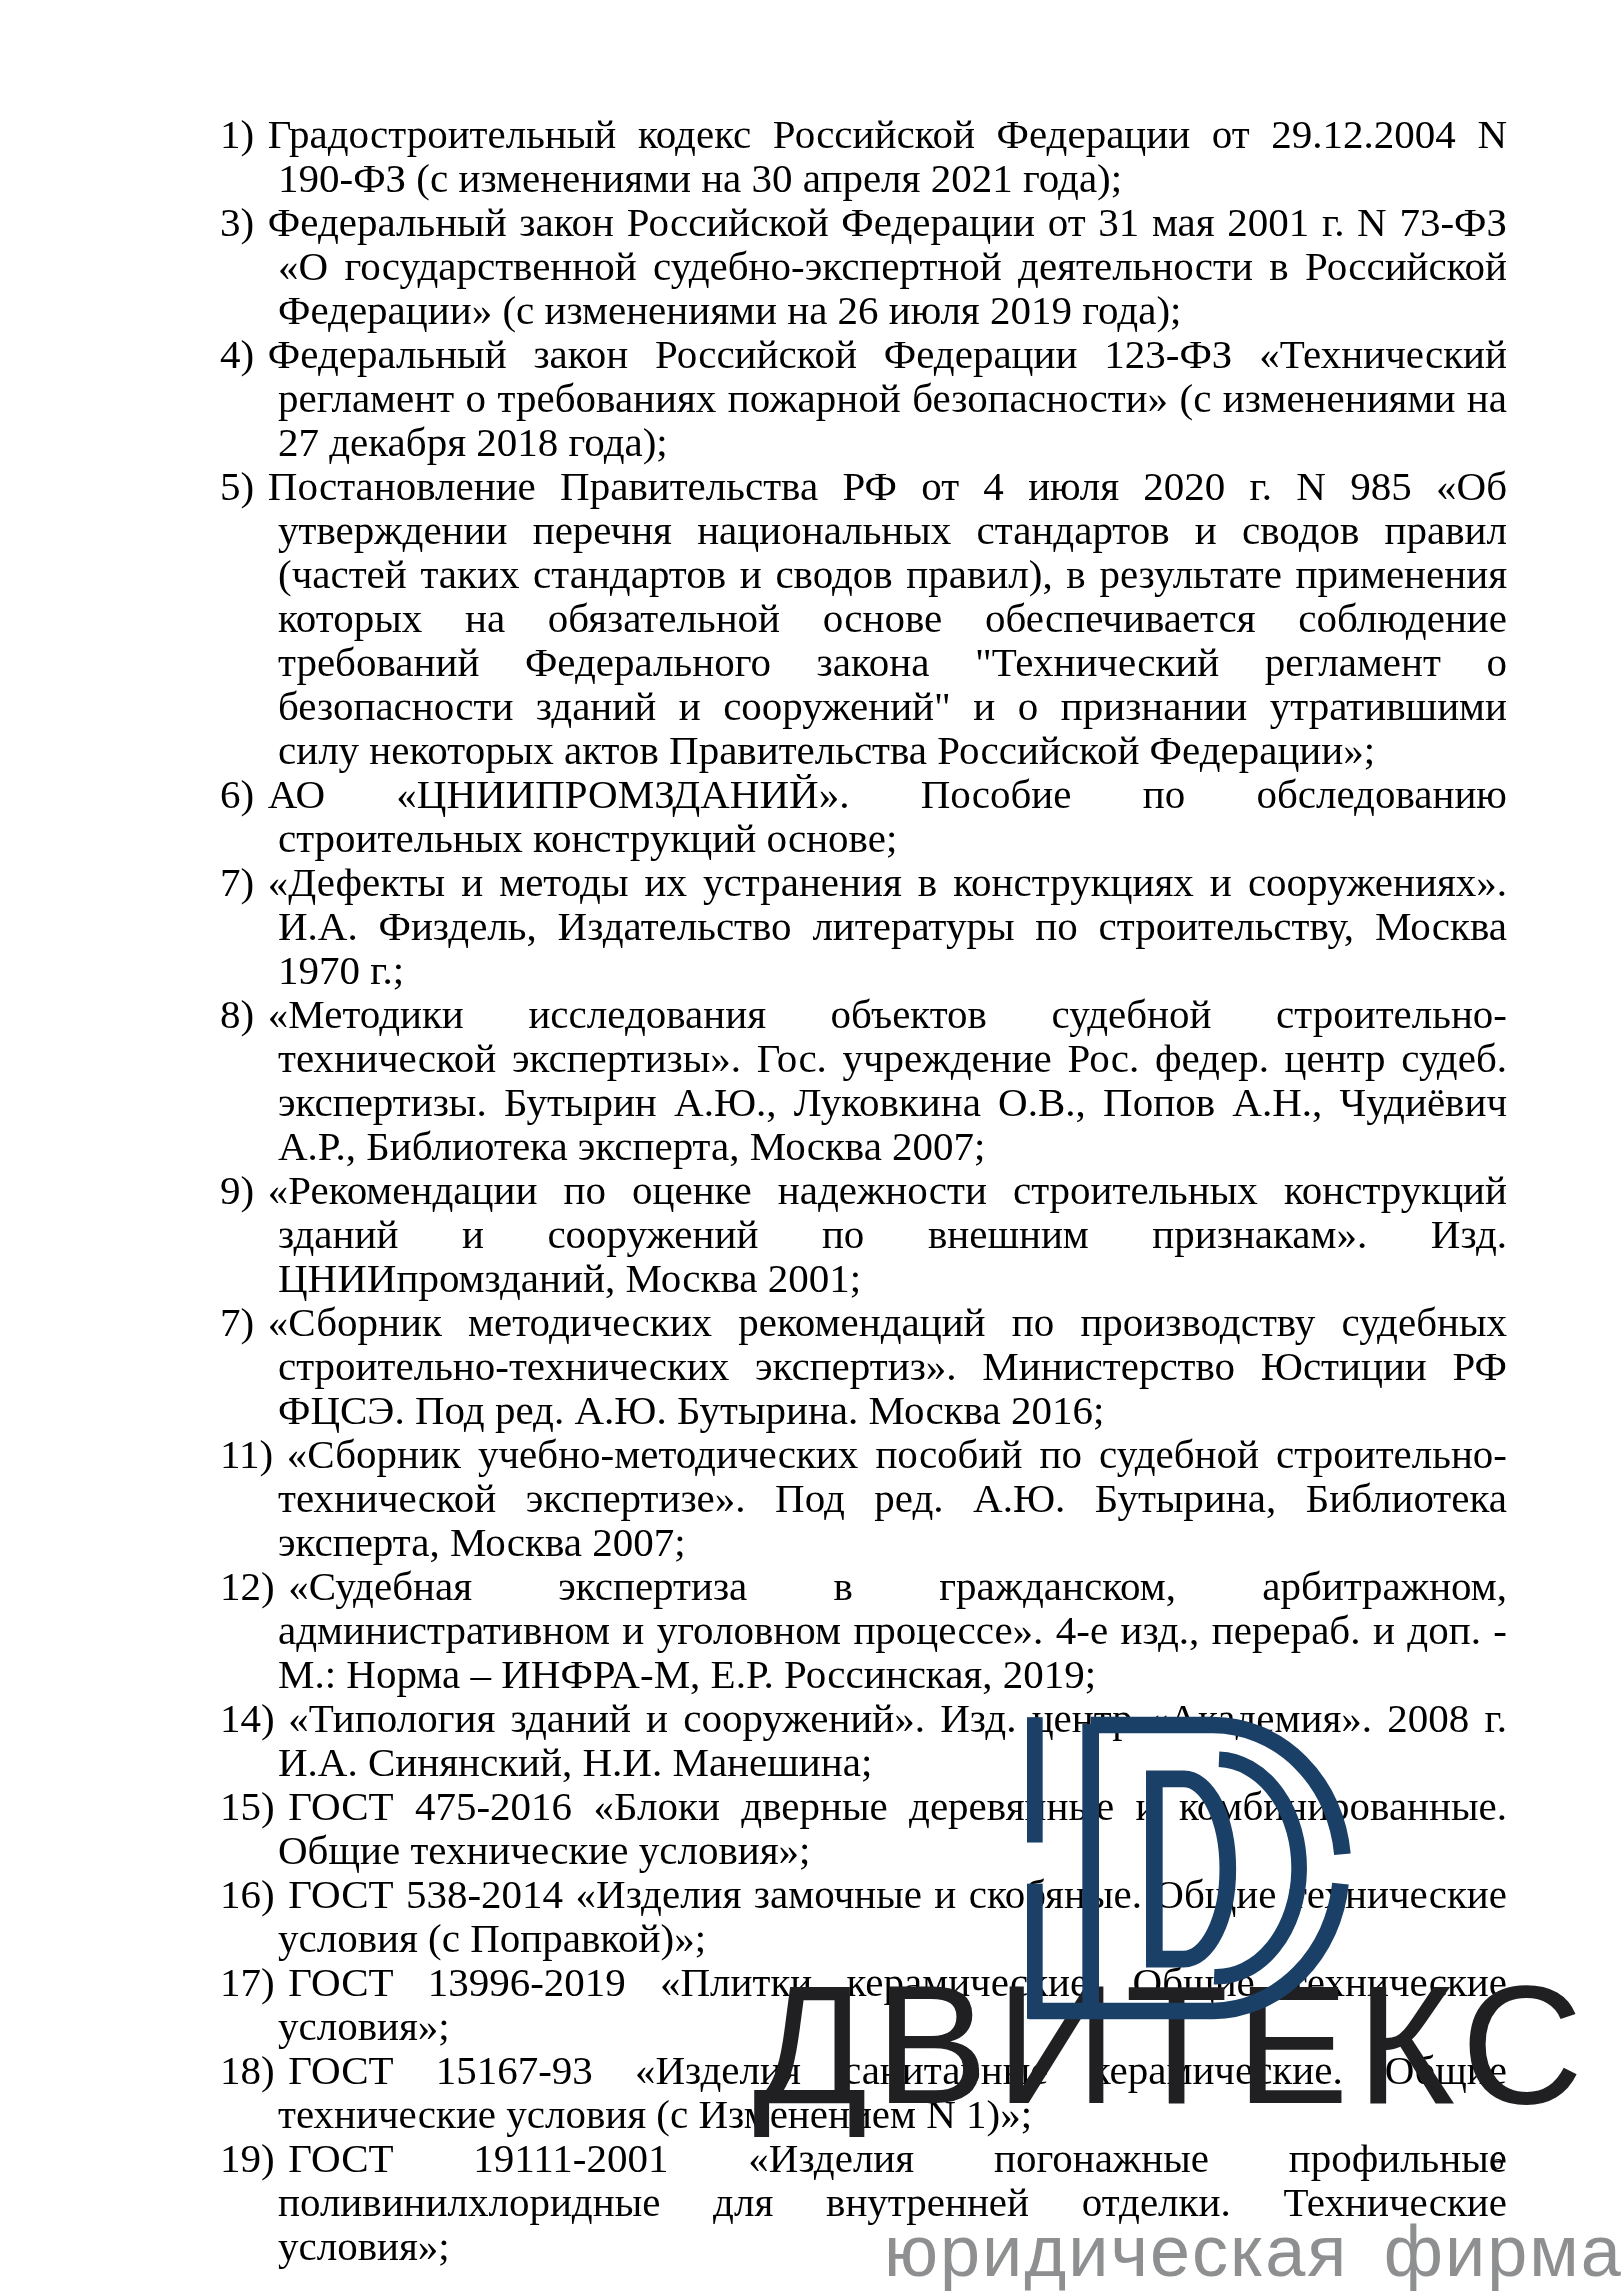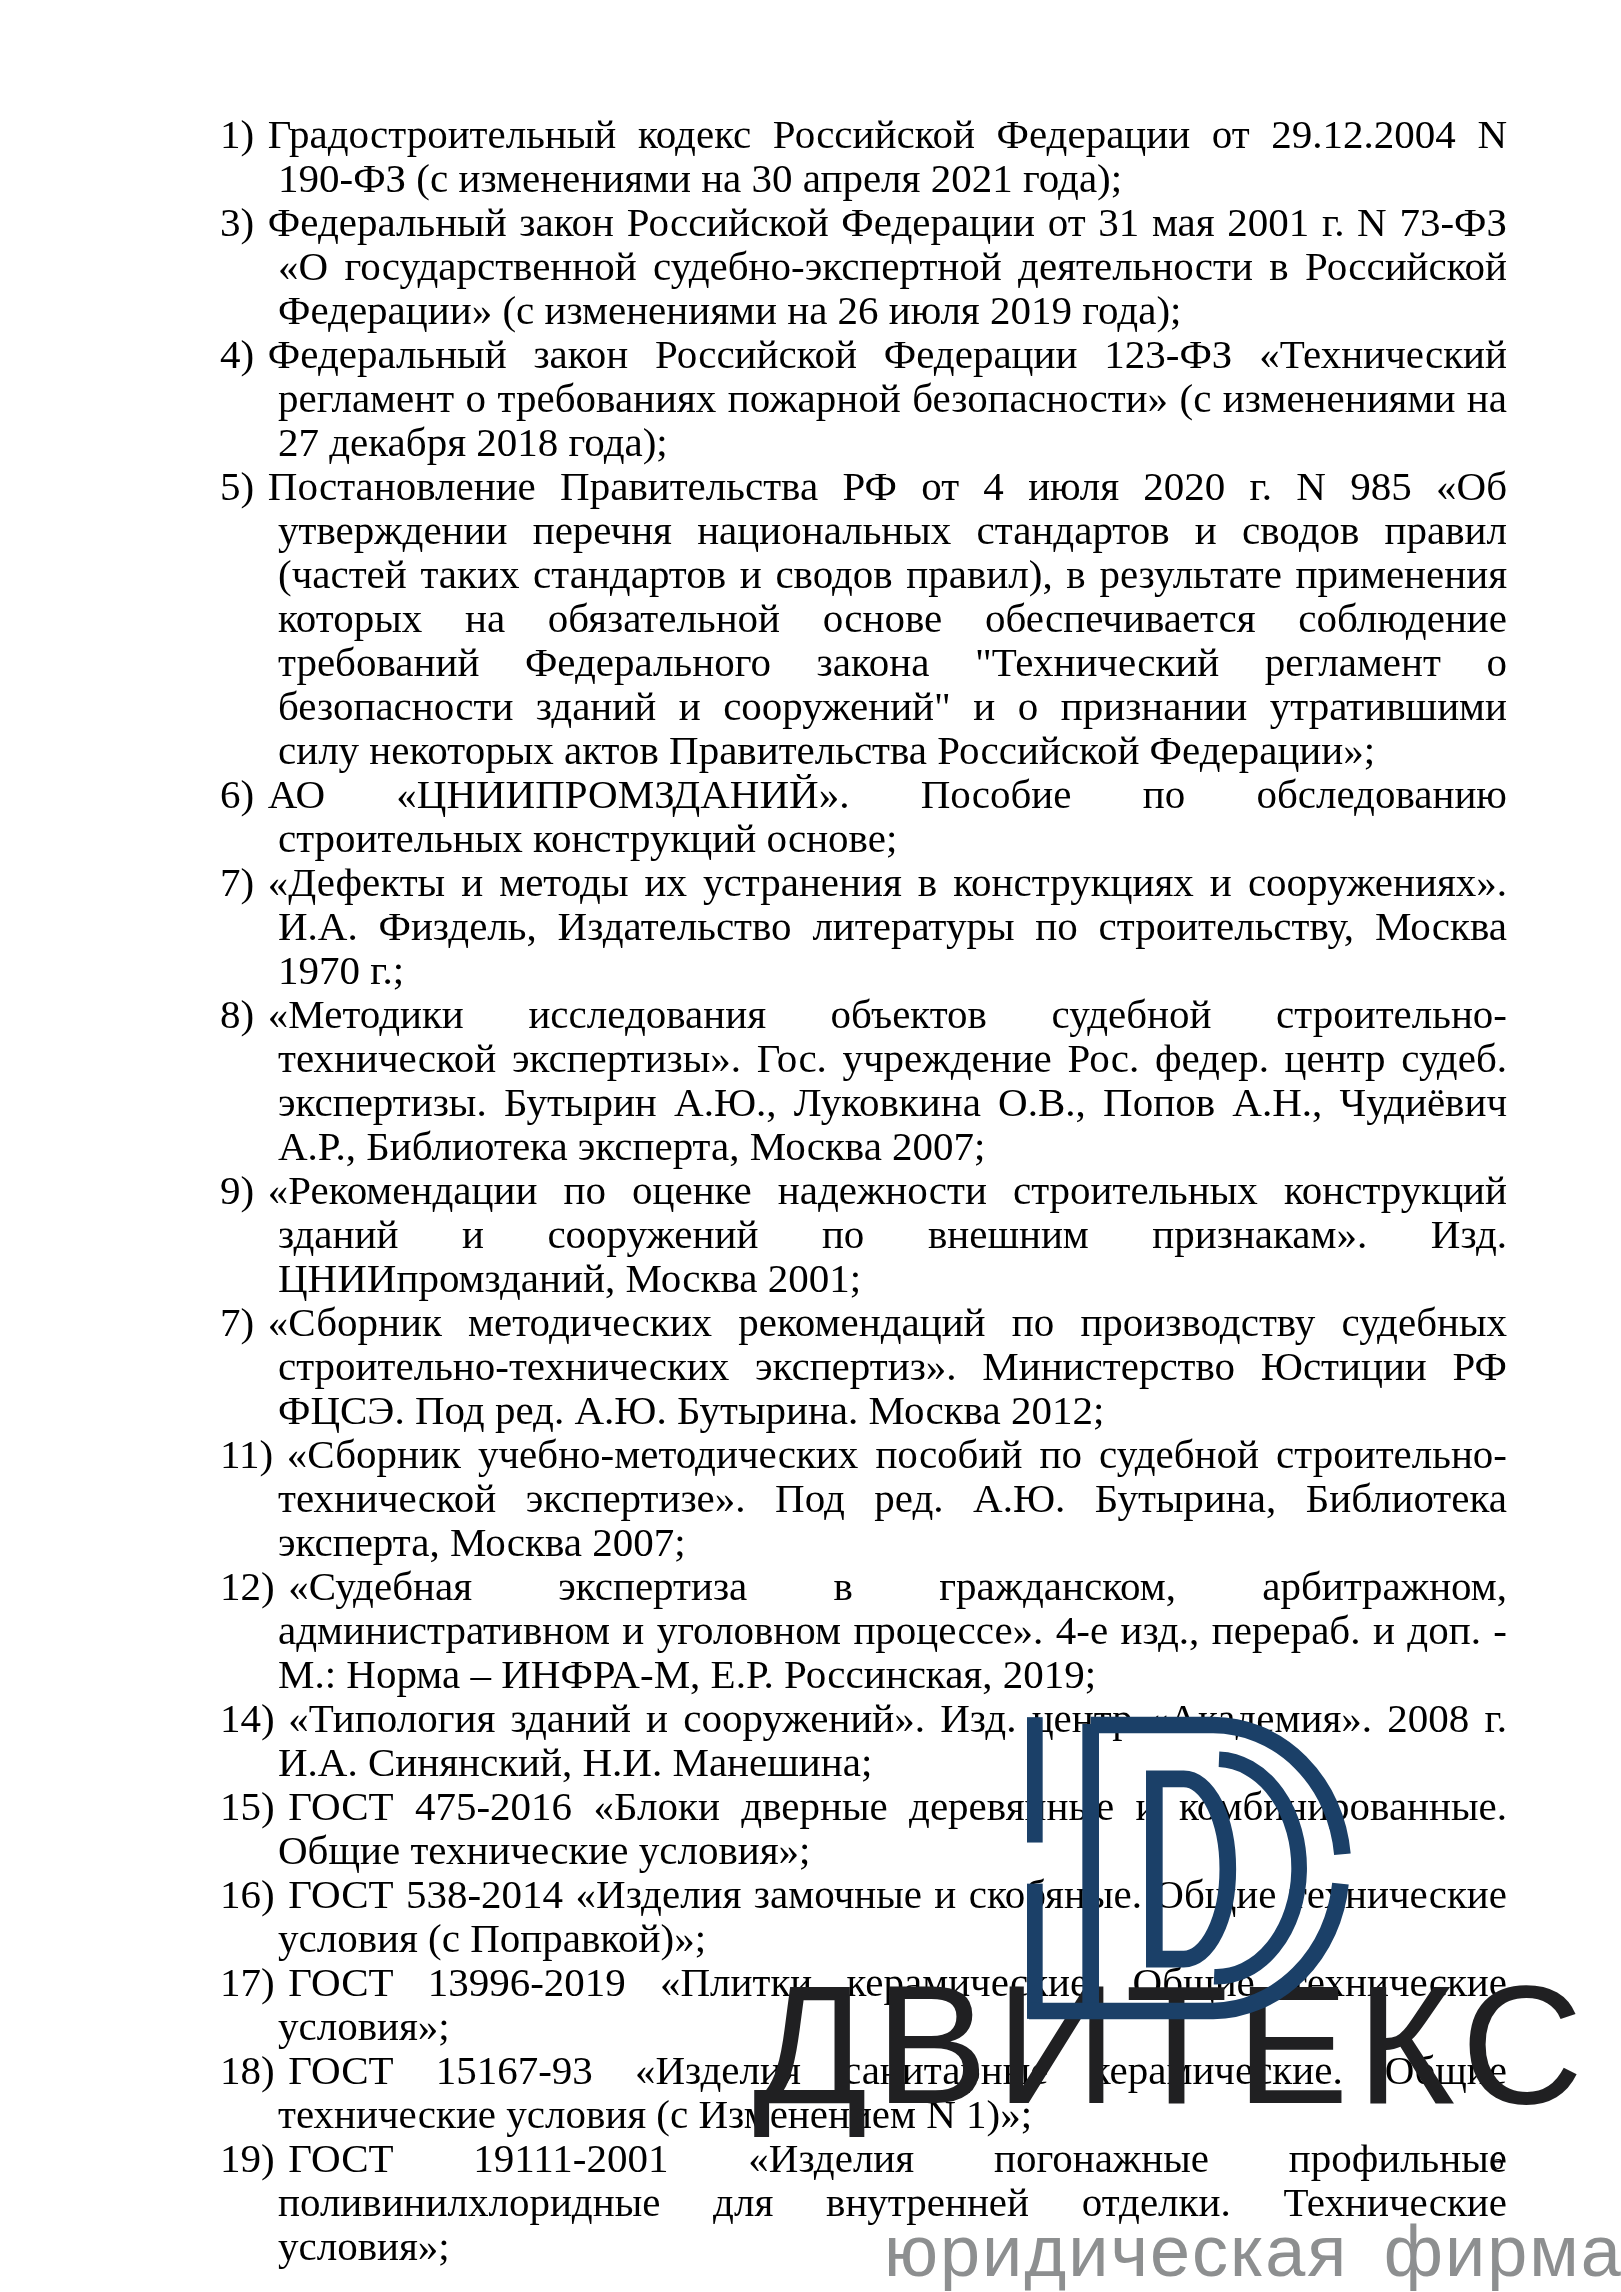--- a/index.html
+++ b/index.html
@@ -90,21 +90,21 @@
   <div class="item"><span class="num">5)</span><span class="txt">Постановление Правительства РФ от 4 июля 2020 г. N 985 «Об утверждении перечня национальных стандартов и сводов правил (частей таких стандартов и сводов правил), в результате применения которых на обязательной основе обеспечивается соблюдение требований Федерального закона "Технический регламент о безопасности зданий и сооружений" и о признании утратившими силу некоторых актов Правительства Российской Федерации»;</span></div>
 
   <div class="item"><span class="num">6)</span><span class="txt">АО «ЦНИИПРОМЗДАНИЙ». Пособие по обследованию строительных конструкций основе;</span></div>
 
   <div class="item"><span class="num">7)</span><span class="txt">«Дефекты и методы их устранения в конструкциях и сооружениях». И.А. Физдель, Издательство литературы по строительству, Москва 1970 г.;</span></div>
 
   <div class="item"><span class="num">8)</span><span class="txt">«Методики исследования объектов судебной строительно-технической экспертизы». Гос. учреждение Рос. федер. центр судеб. экспертизы. Бутырин А.Ю., Луковкина О.В., Попов А.Н., Чудиёвич А.Р., Библиотека эксперта, Москва 2007;</span></div>
 
   <div class="item"><span class="num">9)</span><span class="txt">«Рекомендации по оценке надежности строительных конструкций зданий и сооружений по внешним признакам». Изд. ЦНИИпромзданий, Москва 2001;</span></div>
 
-  <div class="item"><span class="num">7)</span><span class="txt">«Сборник методических рекомендаций по производству судебных строительно-технических экспертиз». Министерство Юстиции РФ ФЦСЭ. Под ред. А.Ю. Бутырина. Москва 2012;</span></div>
+  <div class="item"><span class="num">7)</span><span class="txt">«Сборник методических рекомендаций по производству судебных строительно-технических экспертиз». Министерство Юстиции РФ ФЦСЭ. Под ред. А.Ю. Бутырина. Москва 2016;</span></div>
 
   <div class="item"><span class="num">11)</span><span class="txt">«Сборник учебно-методических пособий по судебной строительно-технической экспертизе». Под ред. А.Ю. Бутырина, Библиотека эксперта, Москва 2007;</span></div>
 
   <div class="item"><span class="num">12)</span><span class="txt">«Судебная экспертиза в гражданском, арбитражном, административном и уголовном процессе». 4-е изд., перераб. и доп. - М.: Норма – ИНФРА-М, Е.Р. Россинская, 2019;</span></div>
 
 
   <div class="item"><span class="num">14)</span><span class="txt">«Типология зданий и сооружений». Изд. центр «Академия». 2008 г. И.А. Синянский, Н.И. Манешина;</span></div>
 
   <div class="item"><span class="num">15)</span><span class="txt">ГОСТ 475-2016 «Блоки дверные деревянные и комбинированные. Общие технические условия»;</span></div>
 

